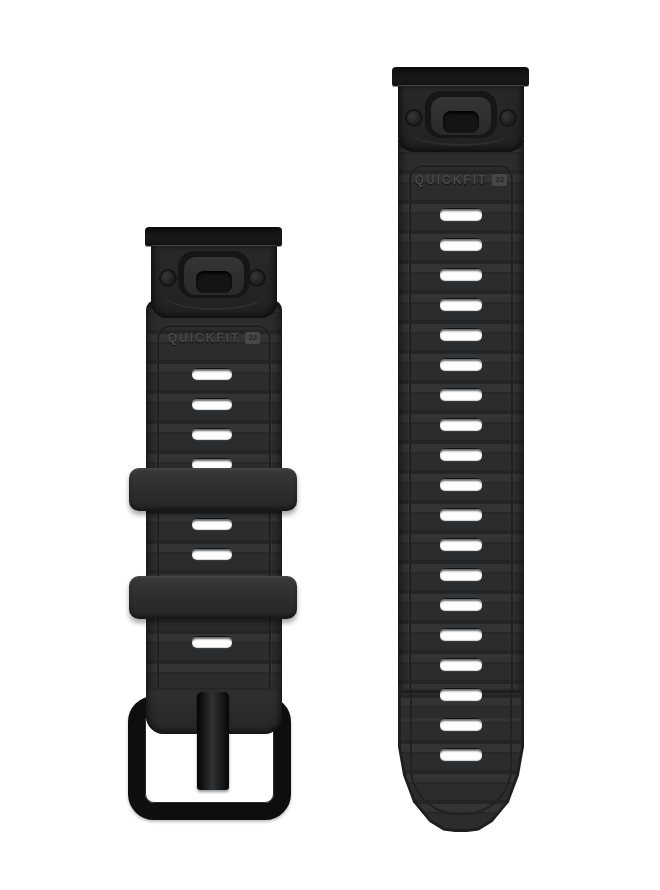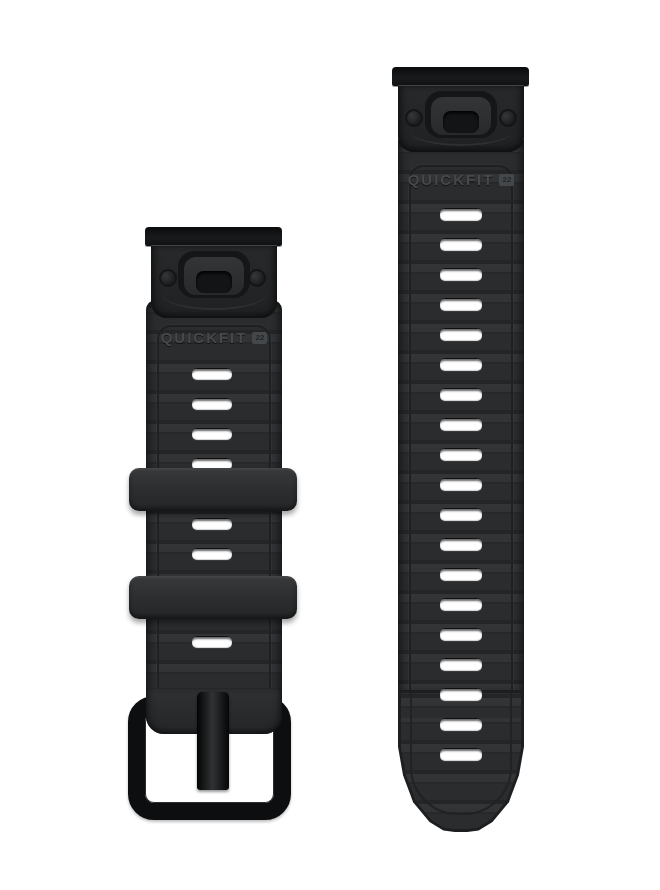--- a/index.html
+++ b/index.html
@@ -29,21 +29,21 @@
       box-shadow: inset 5px 0 7px -3px #101112, inset -5px 0 7px -3px #101112,
                   inset 0 -5px 7px -3px #0e0f10;}
   .arc-groove{border-bottom:2px solid #3a3c3e;border-radius:0 0 50% 50%;opacity:.55;}
   .arch-outer{background:#151617;border-radius:16px;}
   .arch-mid{background:linear-gradient(180deg,#333537,#27292b);border-radius:12px;}
   .arch-hole{background:#131415;border-radius:8px;box-shadow:inset 0 2px 3px #000;}
   .pin-circle{width:18px;height:18px;border-radius:50%;
       background:radial-gradient(circle at 35% 35%, #35383a, #1b1c1d 72%);
       border:2px solid #141516;}
   .label-row{display:flex;align-items:center;justify-content:center;gap:5px;}
-  .qf-text{font-size:15px;font-weight:bold;letter-spacing:2px;color:#46494b;
+  .qf-text{font-size:12px;font-weight:bold;letter-spacing:2px;color:#46494b;
       text-shadow:0 1px 1px rgba(0,0,0,.6);}
   .qf-badge{font-size:8px;font-weight:bold;line-height:10px;padding:1px 3px;
       background:#45484a;color:#222426;border-radius:2px;}
 
   
   .layer{position:absolute;inset:0;pointer-events:none;}
   .slot{position:absolute;background:#ffffff;border-radius:5px;
       box-shadow: inset 0 3px 2px -1px rgba(0,0,0,.6),
                   inset 0 -1px 1px rgba(0,0,0,.18),
                   0 1px 1px rgba(255,255,255,.08);

